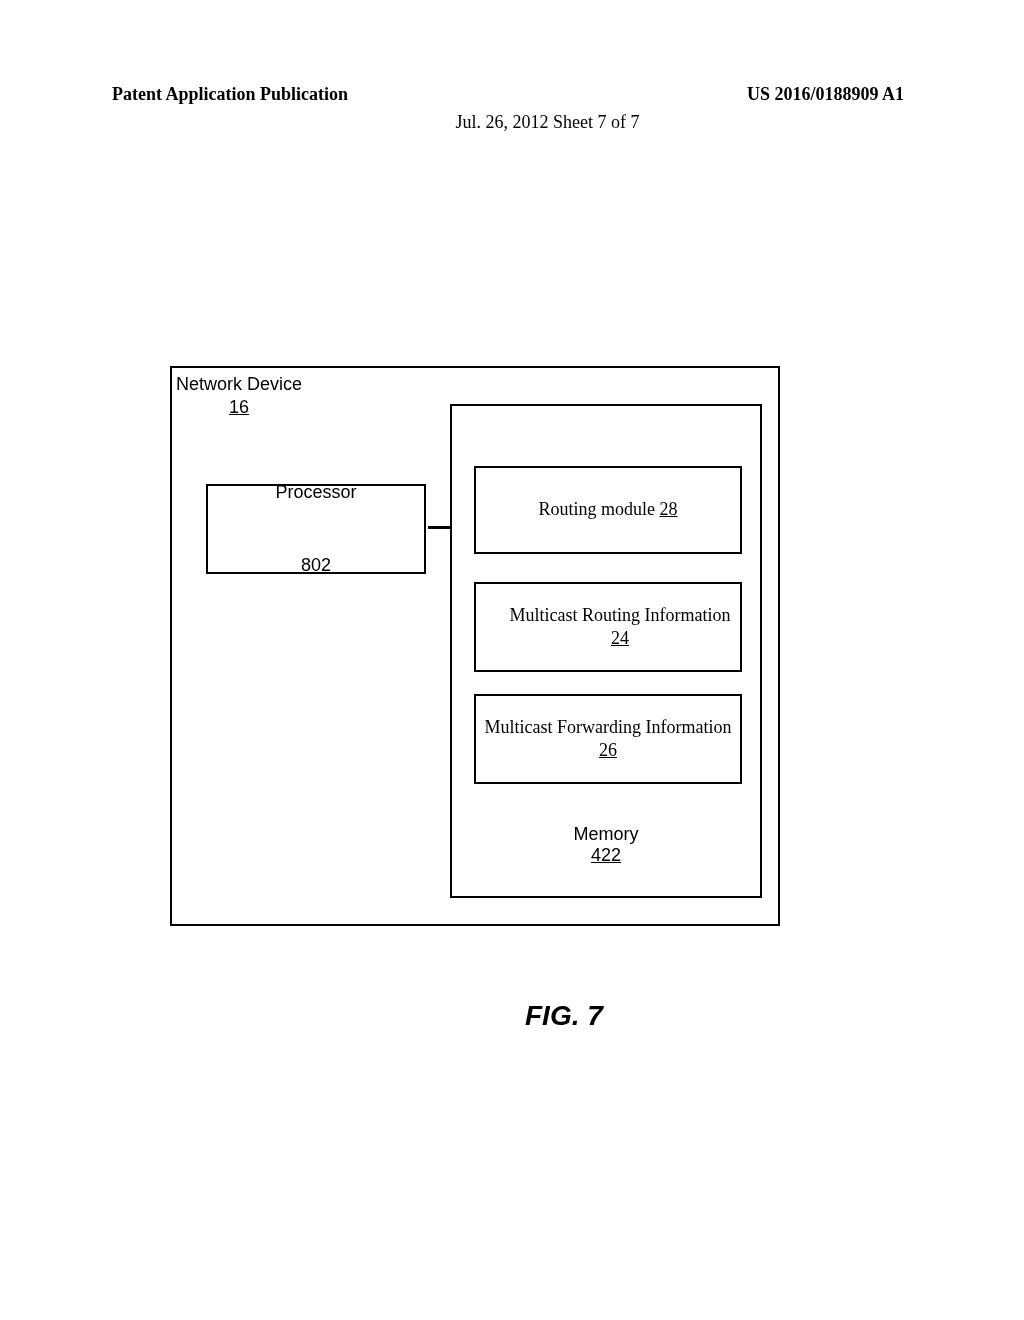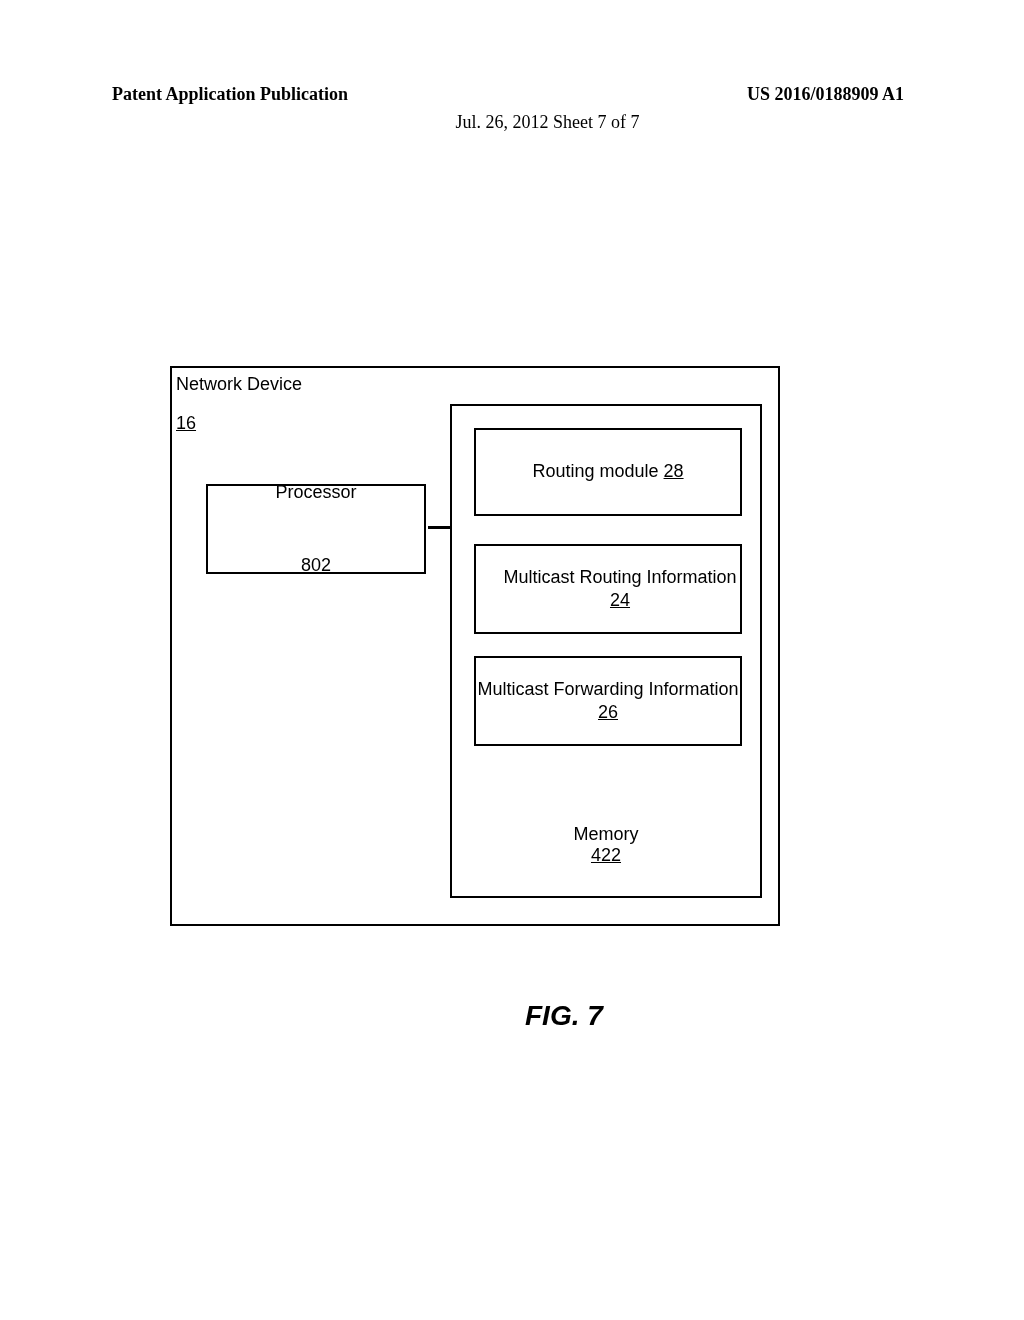--- a/index.html
+++ b/index.html
@@ -44,21 +44,22 @@
     .device-label {
       position: absolute;
       top: 6px;
       left: 4px;
       font-family: Arial, Helvetica, sans-serif;
       font-size: 18px;
     }
     .device-num {
       text-decoration: underline;
       display: block;
-      margin-top: 18px;
+      margin-top: 2px;
+      text-align: center;
     }
     .processor-box {
       position: absolute;
       top: 116px;
       left: 34px;
       width: 220px;
       height: 90px;
       border: 2.5px solid #000;
       display: flex;
       flex-direction: column;
@@ -80,24 +81,25 @@
       height: 494px;
       border: 2.5px solid #000;
     }
     .inner-box {
       position: absolute;
       border: 2.5px solid #000;
       display: flex;
       flex-direction: column;
       justify-content: center;
       align-items: center;
-      font-family: Liberation Sans, sans-serif;
+      font-family: Liberation Serif, serif;
       font-size: 18px;
       text-align: center;
       line-height: 1.3;
+      margin-top: 38px;
     }
     .routing-module-box {
       top: 22px;
       left: 22px;
       width: 268px;
       height: 88px;
     }
     .multicast-routing-box {
       top: 138px;
       left: 22px;

